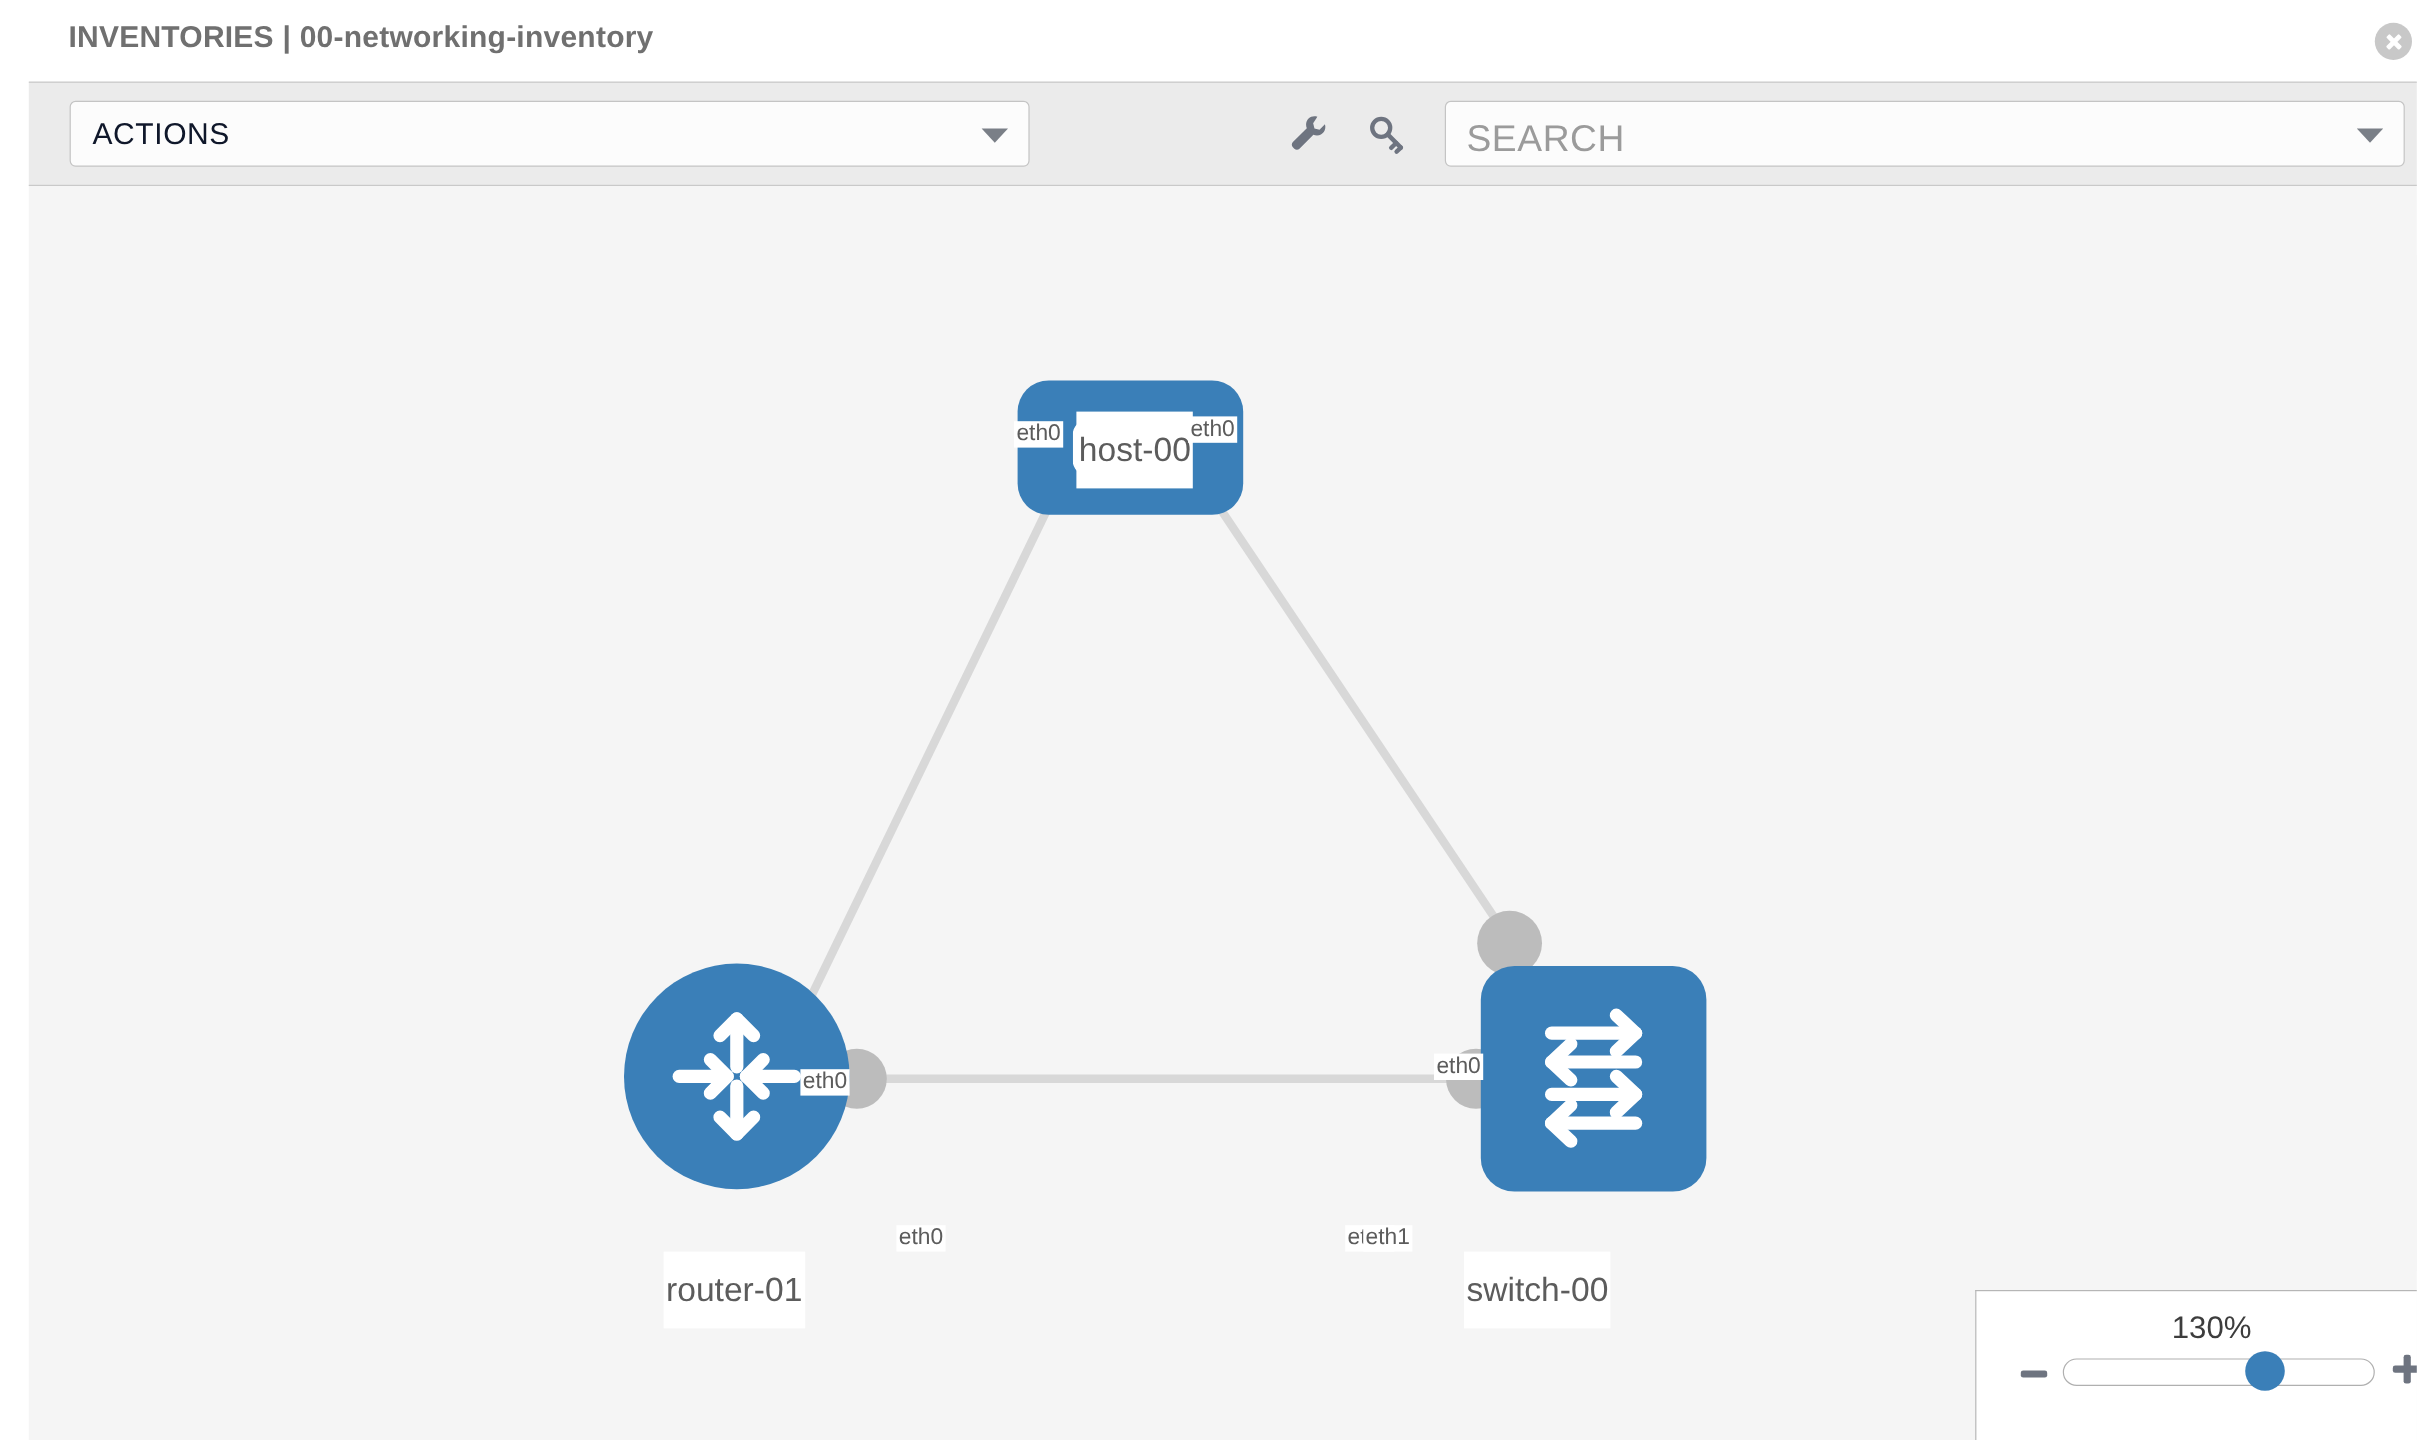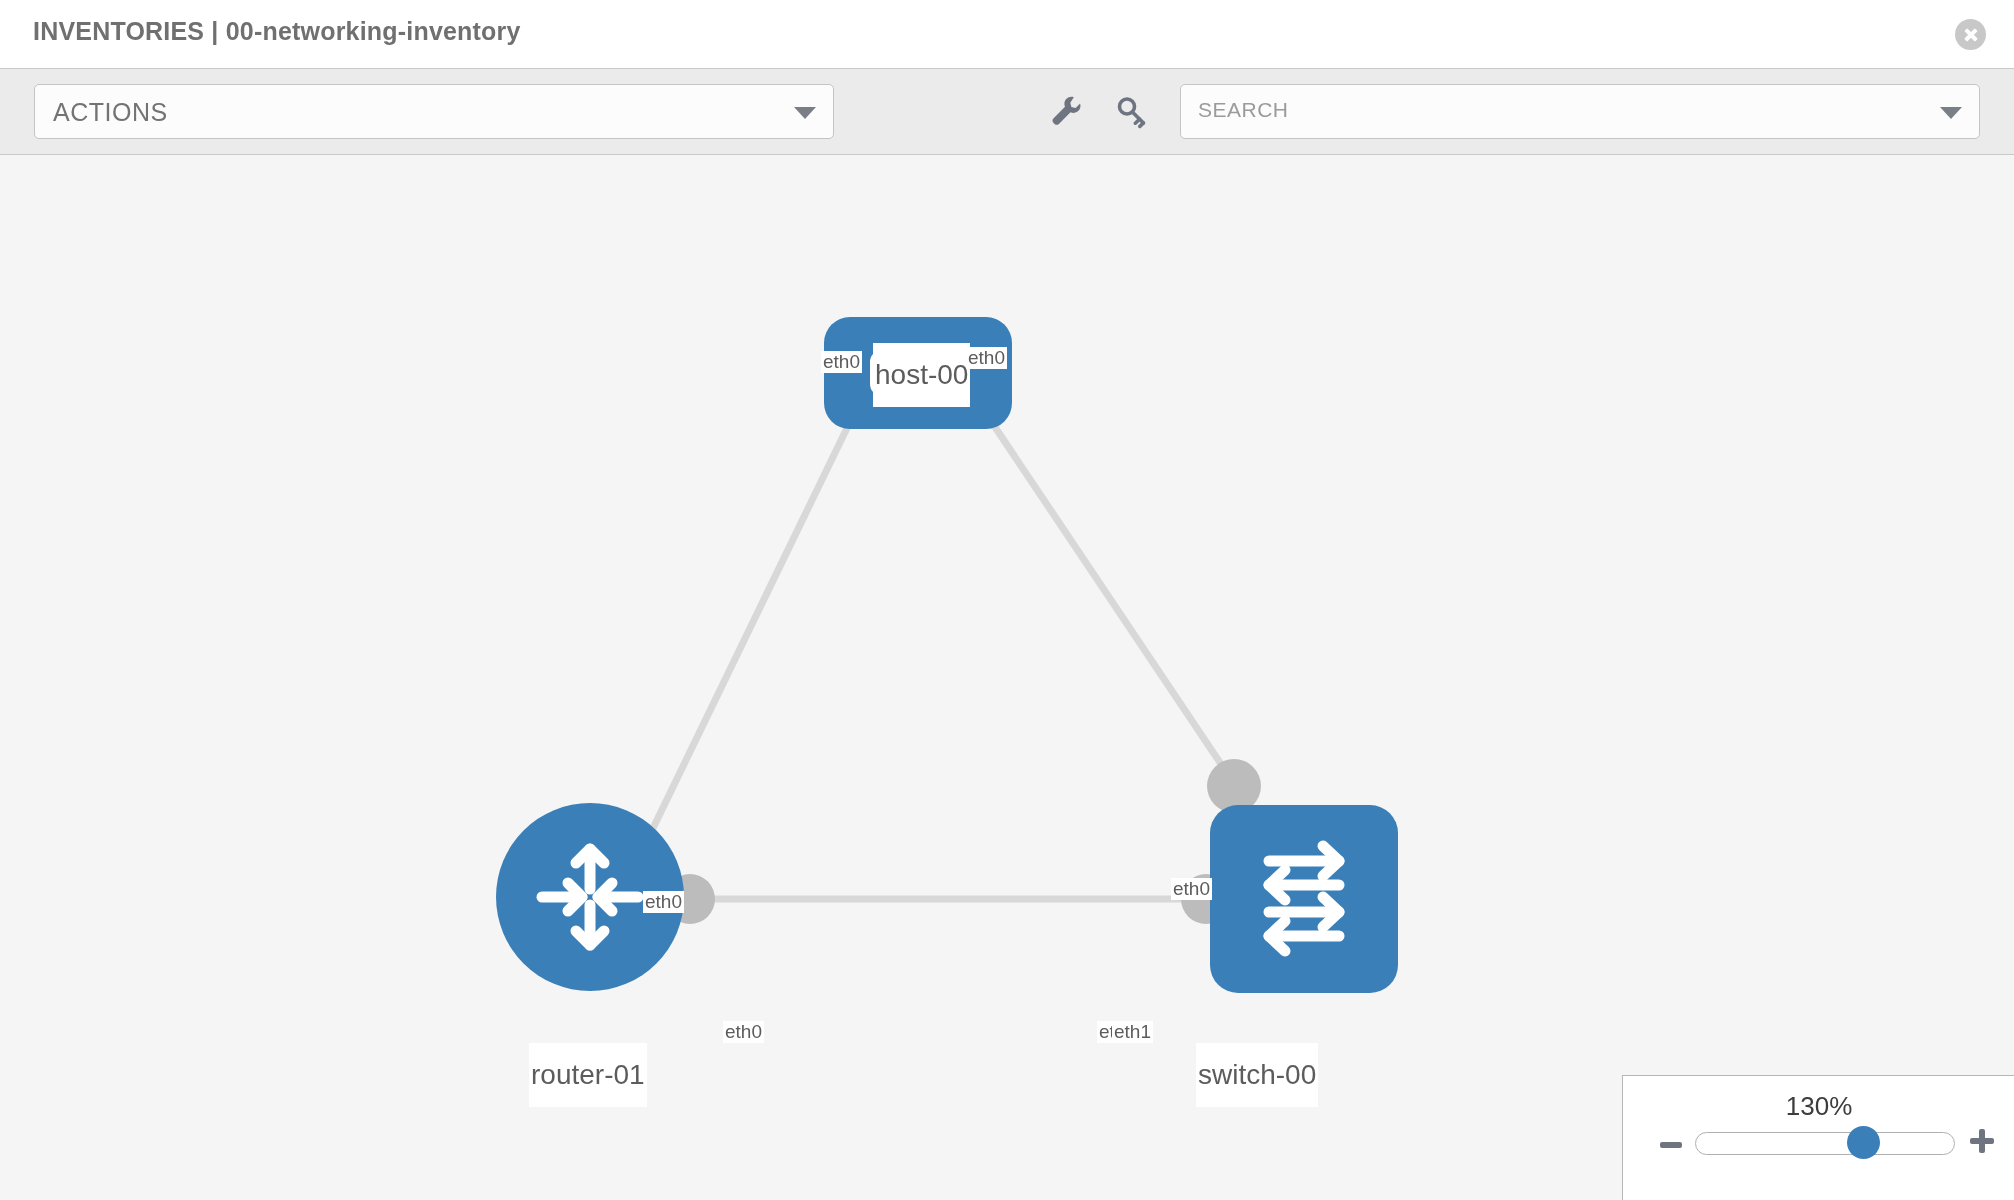--- a/index.html
+++ b/index.html
@@ -10,20 +10,21 @@
     overflow: hidden;
     background: #ffffff;
     font-family: "Liberation Sans", sans-serif;
   }
 
   #app {
     position: relative;
     width: 1738px;
     height: 1200px;
     background: #ffffff;
+    margin-left: 24px;
   }
 
   
   .titlebar {
     position: absolute;
     left: 0; top: 0;
     width: 2014px;
     height: 68px;
     background: #ffffff;
     box-sizing: border-box;
@@ -83,21 +84,21 @@
     background: #fcfcfc;
     border: 1px solid #c4c4c4;
     border-radius: 5px;
     box-sizing: border-box;
   }
   .actions-label {
     position: absolute;
     left: 18px;
     top: 13px;
     font-size: 25px;
-    color: #737373;
+    color: #0f172a;
     letter-spacing: 0.5px;
   }
   .caret-down {
     position: absolute;
     width: 0; height: 0;
     border-left: 11px solid transparent;
     border-right: 11px solid transparent;
     border-top: 12px solid #7a7f87;
   }
   .actions-caret { right: 17px; top: 22px; }
@@ -121,21 +122,21 @@
     height: 55px;
     background: #fcfcfc;
     border: 1px solid #c4c4c4;
     border-radius: 5px;
     box-sizing: border-box;
   }
   .search-label {
     position: absolute;
     left: 17px;
     top: 13px;
-    font-size: 21px;
+    font-size: 31px;
     color: #9b9b9b;
     letter-spacing: 0.5px;
   }
   .search-caret { right: 17px; top: 22px; }
 
   
   .canvas {
     position: absolute;
     left: 0; top: 155px;
     width: 2014px;

